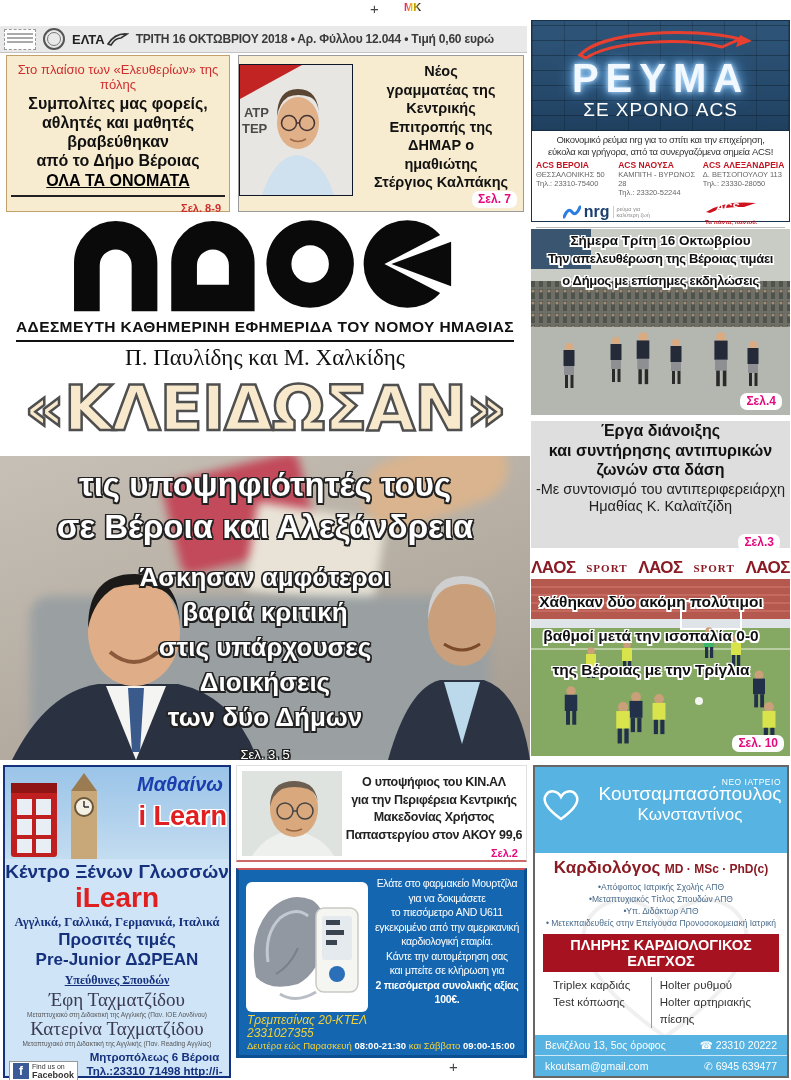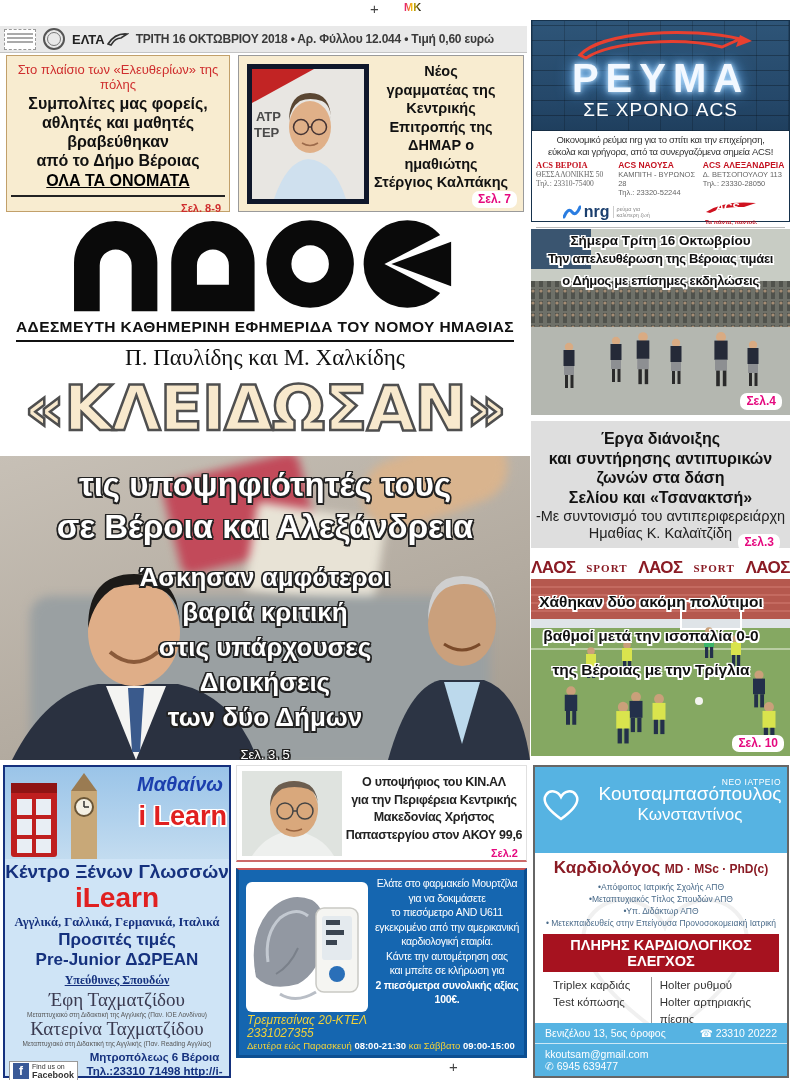--- a/index.html
+++ b/index.html
@@ -57,21 +57,21 @@
       <div>βραβεύθηκαν</div>
       <div>από το Δήμο Βέροιας</div>
     </div>
     <div style="font-size:16px;font-weight:bold;text-decoration:underline;margin-top:2px;">ΟΛΑ ΤΑ ΟΝΟΜΑΤΑ</div>
     <div style="border-top:2px solid #222;margin-top:5px;padding:1px 4px 0;text-align:right;">
       <span style="font-size:11px;color:#cf2e2e;font-weight:bold;">Σελ. 8-9</span>
     </div>
   </div>
 
   <div class="abs cream-box" style="left:238px;top:55px;width:286px;height:157px;border:1px solid #9a9a9a;box-sizing:border-box;">
-    <div class="abs" style="left:8px;top:8px;width:112px;height:130px;background:#e8e6e2;border:5px solid #0f172a;overflow:hidden;">
+    <div class="abs" style="left:0;top:8px;width:112px;height:130px;background:#e8e6e2;border:1px solid #0f172a;overflow:hidden;">
       <svg width="112" height="130" viewBox="0 0 112 130">
         <polygon points="0,0 62,0 0,34" fill="#c22424"></polygon>
         <text x="4" y="52" font-size="13" font-weight="bold" fill="#4a4a4a">ΑΤΡ</text>
         <text x="2" y="68" font-size="13" font-weight="bold" fill="#4a4a4a">ΤΕΡ</text>
         <path d="M22,130 Q35,92 56,90 Q82,92 94,130 Z" fill="#cfe0ee"></path>
         <ellipse cx="58" cy="58" rx="21" ry="26" fill="#e0b088"></ellipse>
         <path d="M37,52 Q37,24 58,24 Q79,24 79,52 Q79,36 70,32 Q58,28 48,32 Q39,38 37,52Z" fill="#5a4632"></path>
         <circle cx="49" cy="58" r="7.5" fill="none" stroke="#433" stroke-width="1.5"></circle>
         <circle cx="67" cy="58" r="7.5" fill="none" stroke="#433" stroke-width="1.5"></circle>
         <line x1="56" y1="58" x2="60" y2="58" stroke="#433" stroke-width="1.5"></line>
@@ -98,21 +98,21 @@
       </svg>
       <div class="neon" style="margin-top:36px;font-size:40px;line-height:42px;">ΡΕΥΜΑ</div>
       <div style="color:#fff;font-weight:400;font-size:19px;letter-spacing:1px;">ΣΕ ΧΡΟΝΟ ACS</div>
     </div>
     <div style="background:#fff;height:90px;position:relative;padding:3px 4px 0;box-sizing:border-box;">
       <div class="ctr" style="font-size:9.5px;letter-spacing:-0.3px;color:#333;line-height:11.5px;">
         <div>Οικονομικό ρεύμα nrg για το σπίτι και την επιχείρηση,</div>
         <div>εύκολα και γρήγορα, από τα συνεργαζόμενα σημεία ACS!</div>
       </div>
       <div style="display:flex;justify-content:space-between;margin-top:3px;">
-        <div style="width:33%;font-family:Liberation Serif, serif;">
+        <div style="width:33%;">
           <div style="font-size:8.5px;font-weight:bold;color:#c41220;">ACS ΒΕΡΟΙΑ</div>
           <div style="font-size:7.5px;color:#666;">ΘΕΣΣΑΛΟΝΙΚΗΣ 50</div>
           <div style="font-size:7.5px;color:#666;">Τηλ.: 23310-75400</div>
         </div>
         <div style="width:34%;">
           <div style="font-size:8.5px;font-weight:bold;color:#c41220;">ACS ΝΑΟΥΣΑ</div>
           <div style="font-size:7.5px;color:#666;">ΚΑΜΠΙΤΗ - ΒΥΡΩΝΟΣ 28</div>
           <div style="font-size:7.5px;color:#666;">Τηλ.: 23320-52244</div>
         </div>
         <div style="width:33%;">
@@ -221,26 +221,25 @@
     <div class="ctr abs" style="left:0;top:4px;width:259px;">
       <div class="ow bold" style="font-size:13.5px;color:#111;">Σήμερα Τρίτη 16 Οκτωβρίου</div>
       <div class="ow bold" style="font-size:13px;color:#111;line-height:22px;letter-spacing:-0.3px;">
         <div>Την απελευθέρωση της Βέροιας τιμάει</div>
         <div>ο Δήμος με επίσημες εκδηλώσεις</div>
       </div>
     </div>
     <span class="abs chip" style="right:8px;bottom:5px;">Σελ.4</span>
   </div>
 
-  <div class="abs ctr" style="left:531px;top:421px;width:259px;height:127px;background:#dedede;padding-top:8px;box-sizing:border-box;">
+  <div class="abs ctr" style="left:531px;top:421px;width:259px;height:127px;background:#dedede;box-sizing:border-box;">
     <div style="font-size:16px;font-weight:bold;color:#111;line-height:19.5px;">
       <div>Έργα διάνοιξης</div>
       <div>και συντήρησης αντιπυρικών</div>
       <div>ζωνών στα δάση</div>
-      <div>Σελίου και «Τσανακτσή»</div>
     </div>
     <div style="font-size:14.5px;color:#222;line-height:17px;margin-top:1px;">
       <div>-Με συντονισμό του αντιπεριφερειάρχη</div>
       <div>Ημαθίας Κ. Καλαϊτζίδη</div>
     </div>
     <span class="abs chip" style="right:10px;bottom:-3px;">Σελ.3</span>
   </div>
 
   <div class="abs" style="left:531px;top:556px;width:259px;height:200px;">
     <div class="ctr" style="height:23px;background:#fff;color:#8a1b24;display:flex;align-items:center;justify-content:space-between;gap:5px;overflow:hidden;">
@@ -440,20 +439,20 @@
       <div style="font-size:11px;font-weight:bold;color:#c03040;text-decoration:underline;margin-top:6px;">ΩΡΕΣ ΛΕΙΤΟΥΡΓΙΑΣ</div>
       <div style="font-size:9px;color:#333;margin-top:1px;">ΚΑΘΗΜΕΡΙΝΑ</div>
       <div style="font-size:13px;color:#222;">09:00 - 13:00 &amp; 18:00 - 20:30</div>
       <div style="font-size:10px;color:#333;margin-top:4px;">- ΤΕΤΑΡΤΗ ΚΑΤΟΠΙΝ ΡΑΝΤΕΒΟΥ -</div>
     </div>
     <div class="abs" style="left:0;bottom:0;width:100%;background:#56b3e2;color:#fff;font-size:10.5px;">
       <div style="display:flex;justify-content:space-between;padding:4px 10px;border-bottom:1px solid rgba(255,255,255,0.7);">
         <span>Βενιζέλου 13, 5ος όροφος</span>
         <span><span>☎</span> <span>23310 20222</span></span>
       </div>
-      <div style="display:flex;justify-content:space-between;padding:4px 10px;flex-direction:column;">
+      <div style="display:flex;justify-content:space-between;padding:4px 10px;">
         <span>kkoutsam@gmail.com</span>
         <span><span>✆</span> <span>6945 639477</span></span>
       </div>
     </div>
   </div>
 
 </div>
 
 </body></html>

